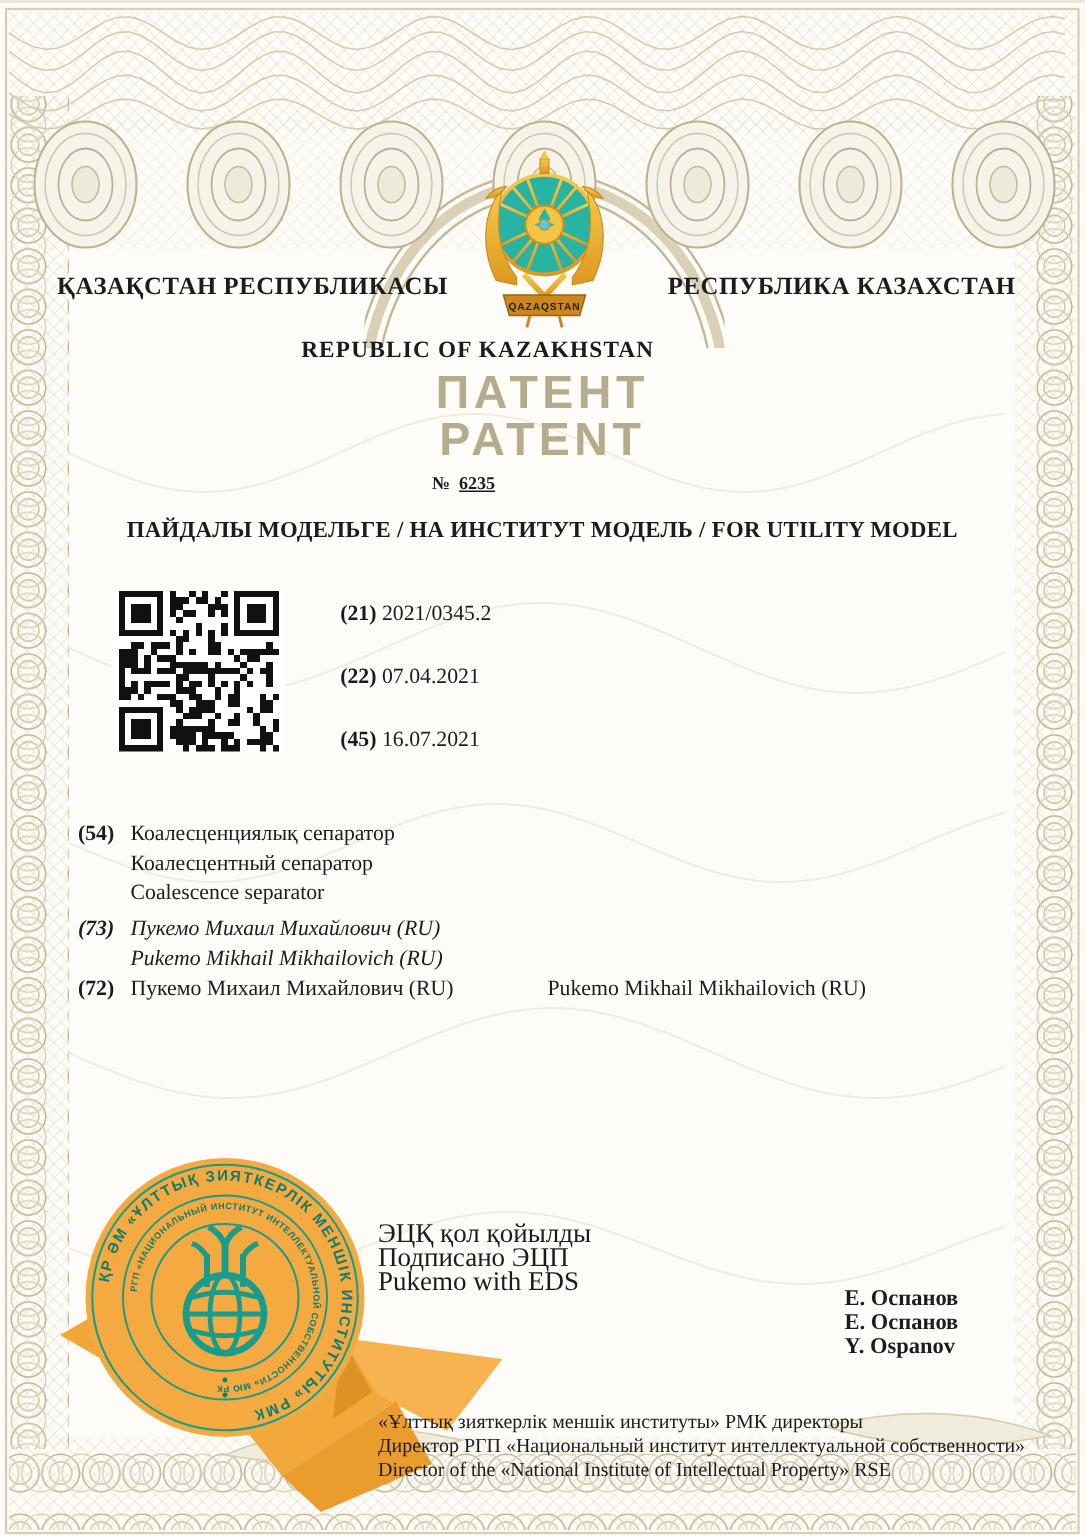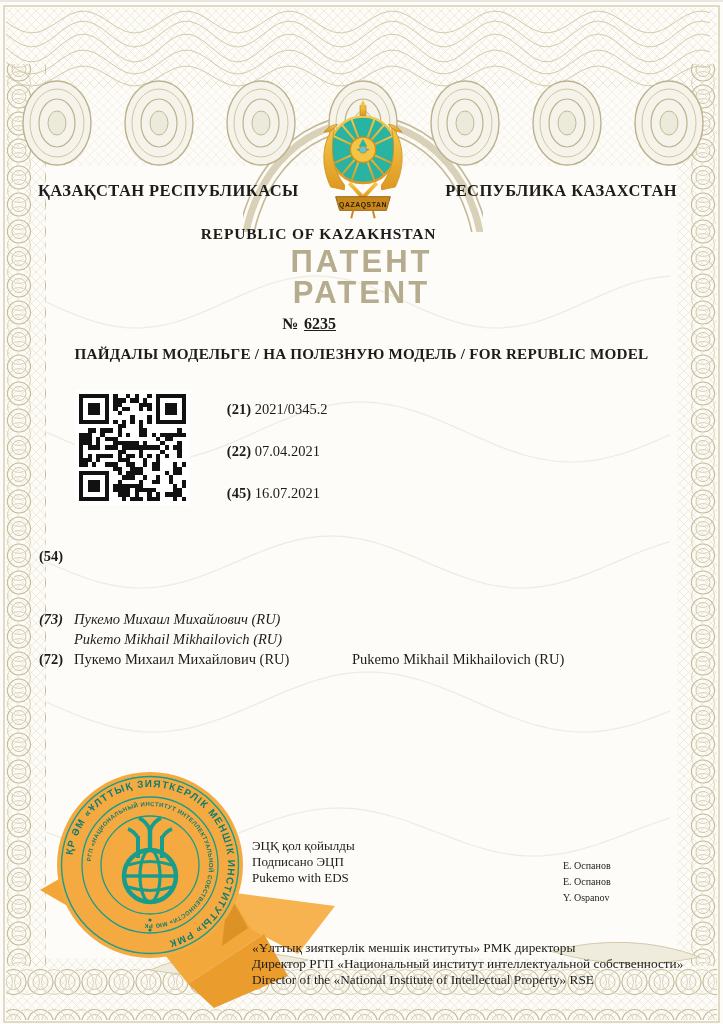--- a/index.html
+++ b/index.html
@@ -12,35 +12,35 @@
   svg{display:block;}
   
   .country{top:179px;font-size:16.5px;font-weight:bold;letter-spacing:.4px;white-space:nowrap;}
   .country.kk{left:38px;}
   .country.ru{right:46px;text-align:center;}
   .country-en{top:223px;left:0;width:637px;text-align:center;font-size:15.5px;font-weight:bold;letter-spacing:.8px;}
   .doc-title{left:0;width:723px;text-align:center;font-family:"Liberation Sans",sans-serif;
              font-weight:bold;font-size:31px;letter-spacing:3px;color:#b5ab8d;line-height:30px;}
   .doc-title.ru{top:245px;}
   .doc-title.en{top:276px;}
-  .number-line{top:313px;left:0;width:618px;text-align:center;font-size:16px;font-weight:bold;}
+  .number-line{top:313px;left:0;width:618px;text-align:center;font-size:12px;font-weight:bold;}
   .number-line .num{text-decoration:underline;margin-left:6px;}
   .subject{top:343px;left:0;width:723px;text-align:center;font-size:15.2px;font-weight:bold;letter-spacing:.2px;}
   
   .qr-wrap{left:75px;top:388px;width:115px;height:115px;background:#fff;}
   .qr-wrap svg{margin:4px;}
   .field{left:213px;font-size:14.5px;white-space:nowrap;text-align:right;}
   .field .code{display:inline-block;width:38px;font-weight:bold;}
-  .entry{left:39px;font-size:14.5px;line-height:19.5px;white-space:nowrap;}
+  .entry{left:52px;font-size:14.5px;line-height:19.5px;white-space:nowrap;}
   .entry .code{position:absolute;left:0;top:0;font-weight:bold;}
   .entry .lines{margin-left:35px;}
   .entry .col2{position:absolute;left:313px;top:0;}
   
-  .sig-left{left:252px;top:836px;font-size:13px;line-height:16px;}
-  .sig-right{left:563px;top:856px;font-size:10px;line-height:16px;}
+  .sig-left{left:252px;top:812px;font-size:18px;line-height:16px;}
+  .sig-right{left:563px;top:856px;font-size:15px;line-height:16px;font-weight:bold;}
   .authority{left:252px;top:938px;font-size:13.3px;line-height:16px;white-space:nowrap;}
   .seal-svg{left:55px;top:768px;}
   .frame{left:0;top:0;}
 </style>
 </head>
 <body>
 
 <div class="page">
 
   <svg id="frame" class="abs frame" width="723" height="1024" viewBox="0 0 723 1024">
@@ -192,21 +192,21 @@
   <div class="abs country ru">РЕСПУБЛИКА КАЗАХСТАН</div>
   <div class="abs country-en">REPUBLIC OF KAZAKHSTAN</div>
 
   <div class="abs doc-title ru">ПАТЕНТ</div>
   <div class="abs doc-title en">PATENT</div>
 
   <div class="abs number-line">
     <span>№</span><span class="num">6235</span>
   </div>
 
-  <div class="abs subject">ПАЙДАЛЫ МОДЕЛЬГЕ / НА ПОЛЕЗНУЮ МОДЕЛЬ / FOR REPUBLIC MODEL</div>
+  <div class="abs subject">ПАЙДАЛЫ МОДЕЛЬГЕ / НА ИНСТИТУТ МОДЕЛЬ / FOR UTILITY MODEL</div>
 
   <div class="abs qr-wrap">
     <svg id="qr" width="107" height="107" viewBox="0 0 25 25" shape-rendering="crispEdges">
         <rect x="0" y="0" width="1" height="1" fill="#111"></rect>
         <rect x="1" y="0" width="1" height="1" fill="#111"></rect>
         <rect x="2" y="0" width="1" height="1" fill="#111"></rect>
         <rect x="3" y="0" width="1" height="1" fill="#111"></rect>
         <rect x="4" y="0" width="1" height="1" fill="#111"></rect>
         <rect x="5" y="0" width="1" height="1" fill="#111"></rect>
         <rect x="6" y="0" width="1" height="1" fill="#111"></rect>
@@ -520,20 +520,25 @@
     <span class="code">(22)</span>
     <span>07.04.2021</span>
   </div>
   <div class="abs field" style="top:483px;">
     <span class="code">(45)</span>
     <span>16.07.2021</span>
   </div>
 
   <div class="abs entry" style="top:545px;">
     <span class="code">(54)</span>
+    <div class="lines">
+      <div>Коалесценциялық сепаратор</div>
+      <div>Коалесцентный сепаратор</div>
+      <div>Coalescence separator</div>
+    </div>
   </div>
 
   <div class="abs entry" style="top:608px;font-style:italic;">
     <span class="code">(73)</span>
     <div class="lines">
       <div>Пукемо Михаил Михайлович (RU)</div>
       <div>Pukemo Mikhail Mikhailovich (RU)</div>
     </div>
   </div>
 

